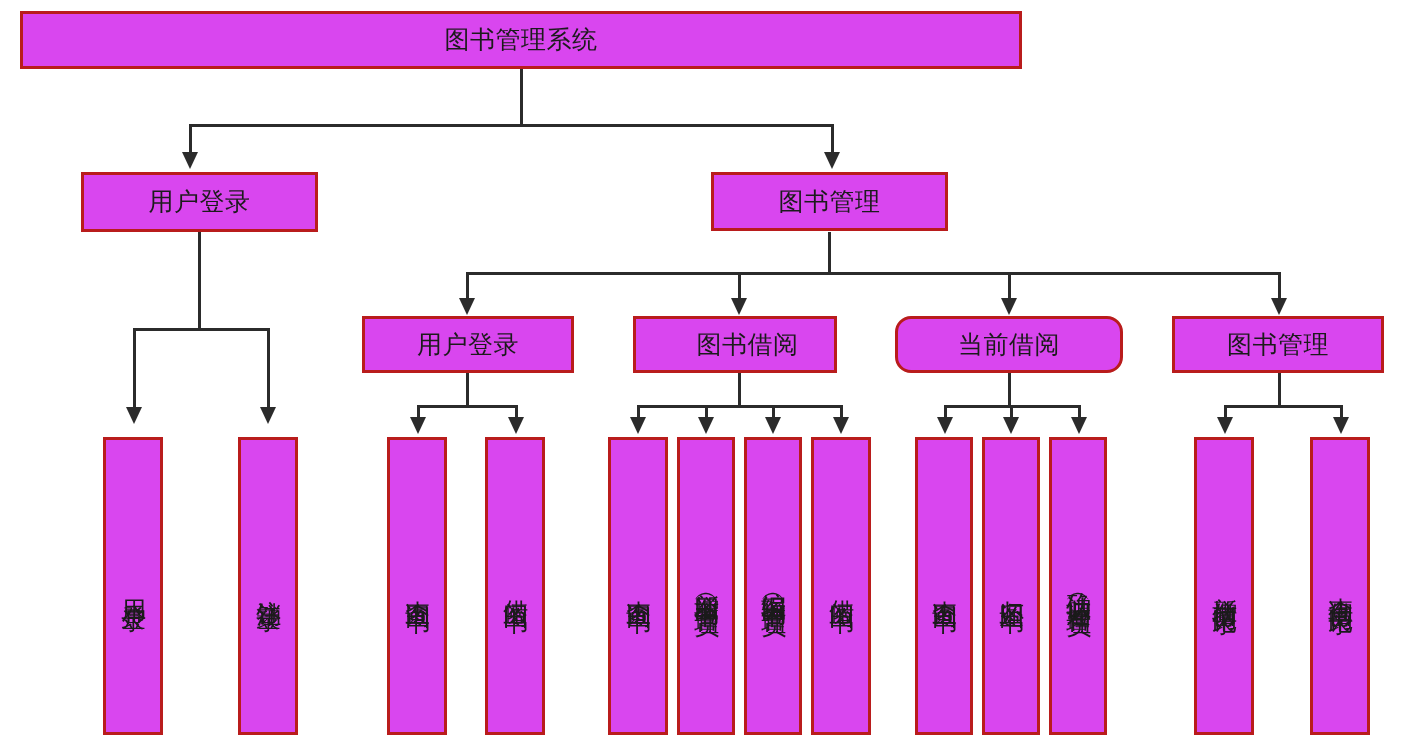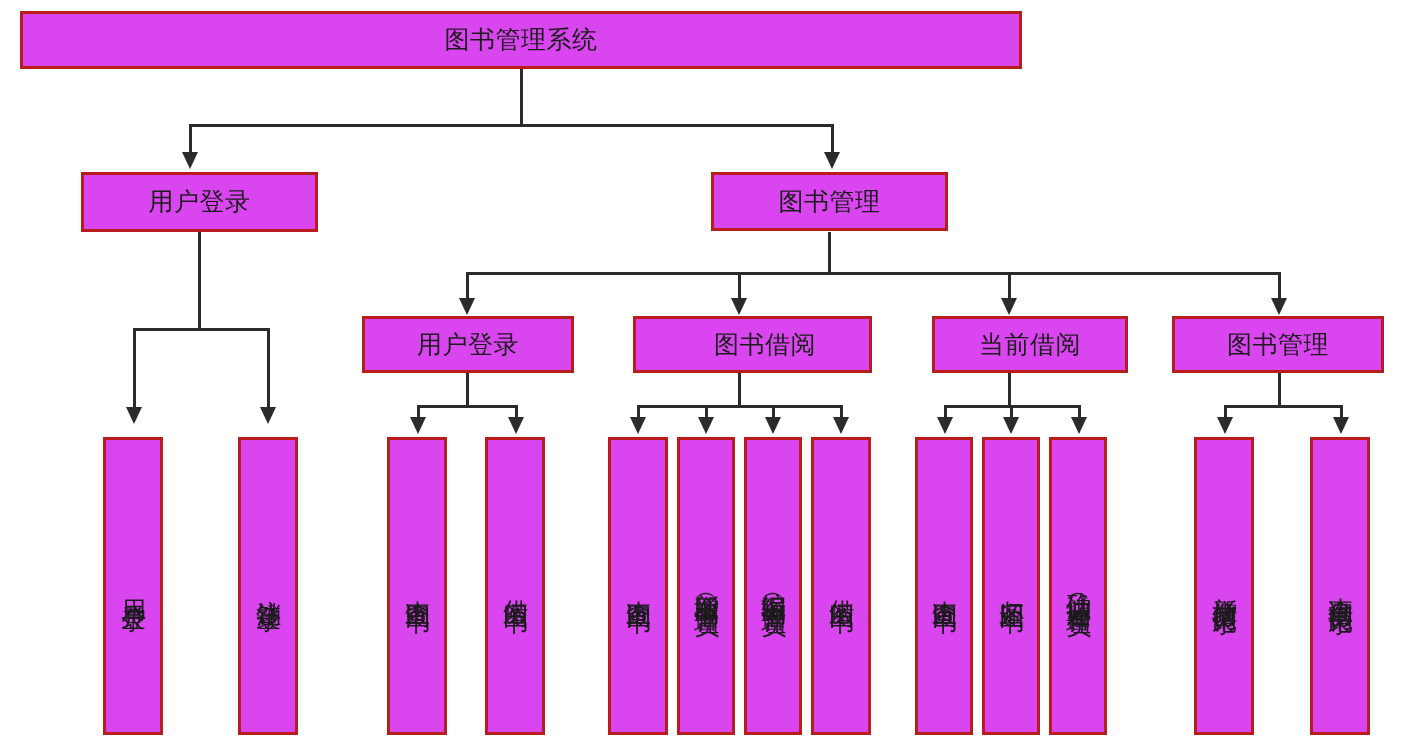--- a/index.html
+++ b/index.html
@@ -158,24 +158,24 @@
   <div class="node h" style="left:81px; top:172px; width:237px; height:60px;">
     <span class="label">用户登录</span>
   </div>
   <div class="node h" style="left:711px; top:172px; width:237px; height:59px;">
     <span class="label">图书管理</span>
   </div>
 
   <div class="node h" style="left:362px; top:316px; width:212px; height:57px;">
     <span class="label">用户登录</span>
   </div>
-  <div class="node h" style="left:633px; top:316px; width:239px; height:57px;padding-left:25px;">
+  <div class="node h" style="left:633px; top:316px; width:204px; height:57px;padding-left:25px;">
     <span class="label">图书借阅</span>
   </div>
-  <div class="node h" style="left:932px; top:316px; width:196px; height:57px;">
+  <div class="node h" style="left:895px; top:316px; width:228px; height:57px;border-radius:16px;">
     <span class="label">当前借阅</span>
   </div>
   <div class="node h" style="left:1172px; top:316px; width:212px; height:57px;">
     <span class="label">图书管理</span>
   </div>
 
   <div class="node v" style="left:103px; top:437px; width:60px; height:298px;">
     <span class="label">用户登录</span>
   </div>
   <div class="node v" style="left:238px; top:437px; width:60px; height:298px;">

